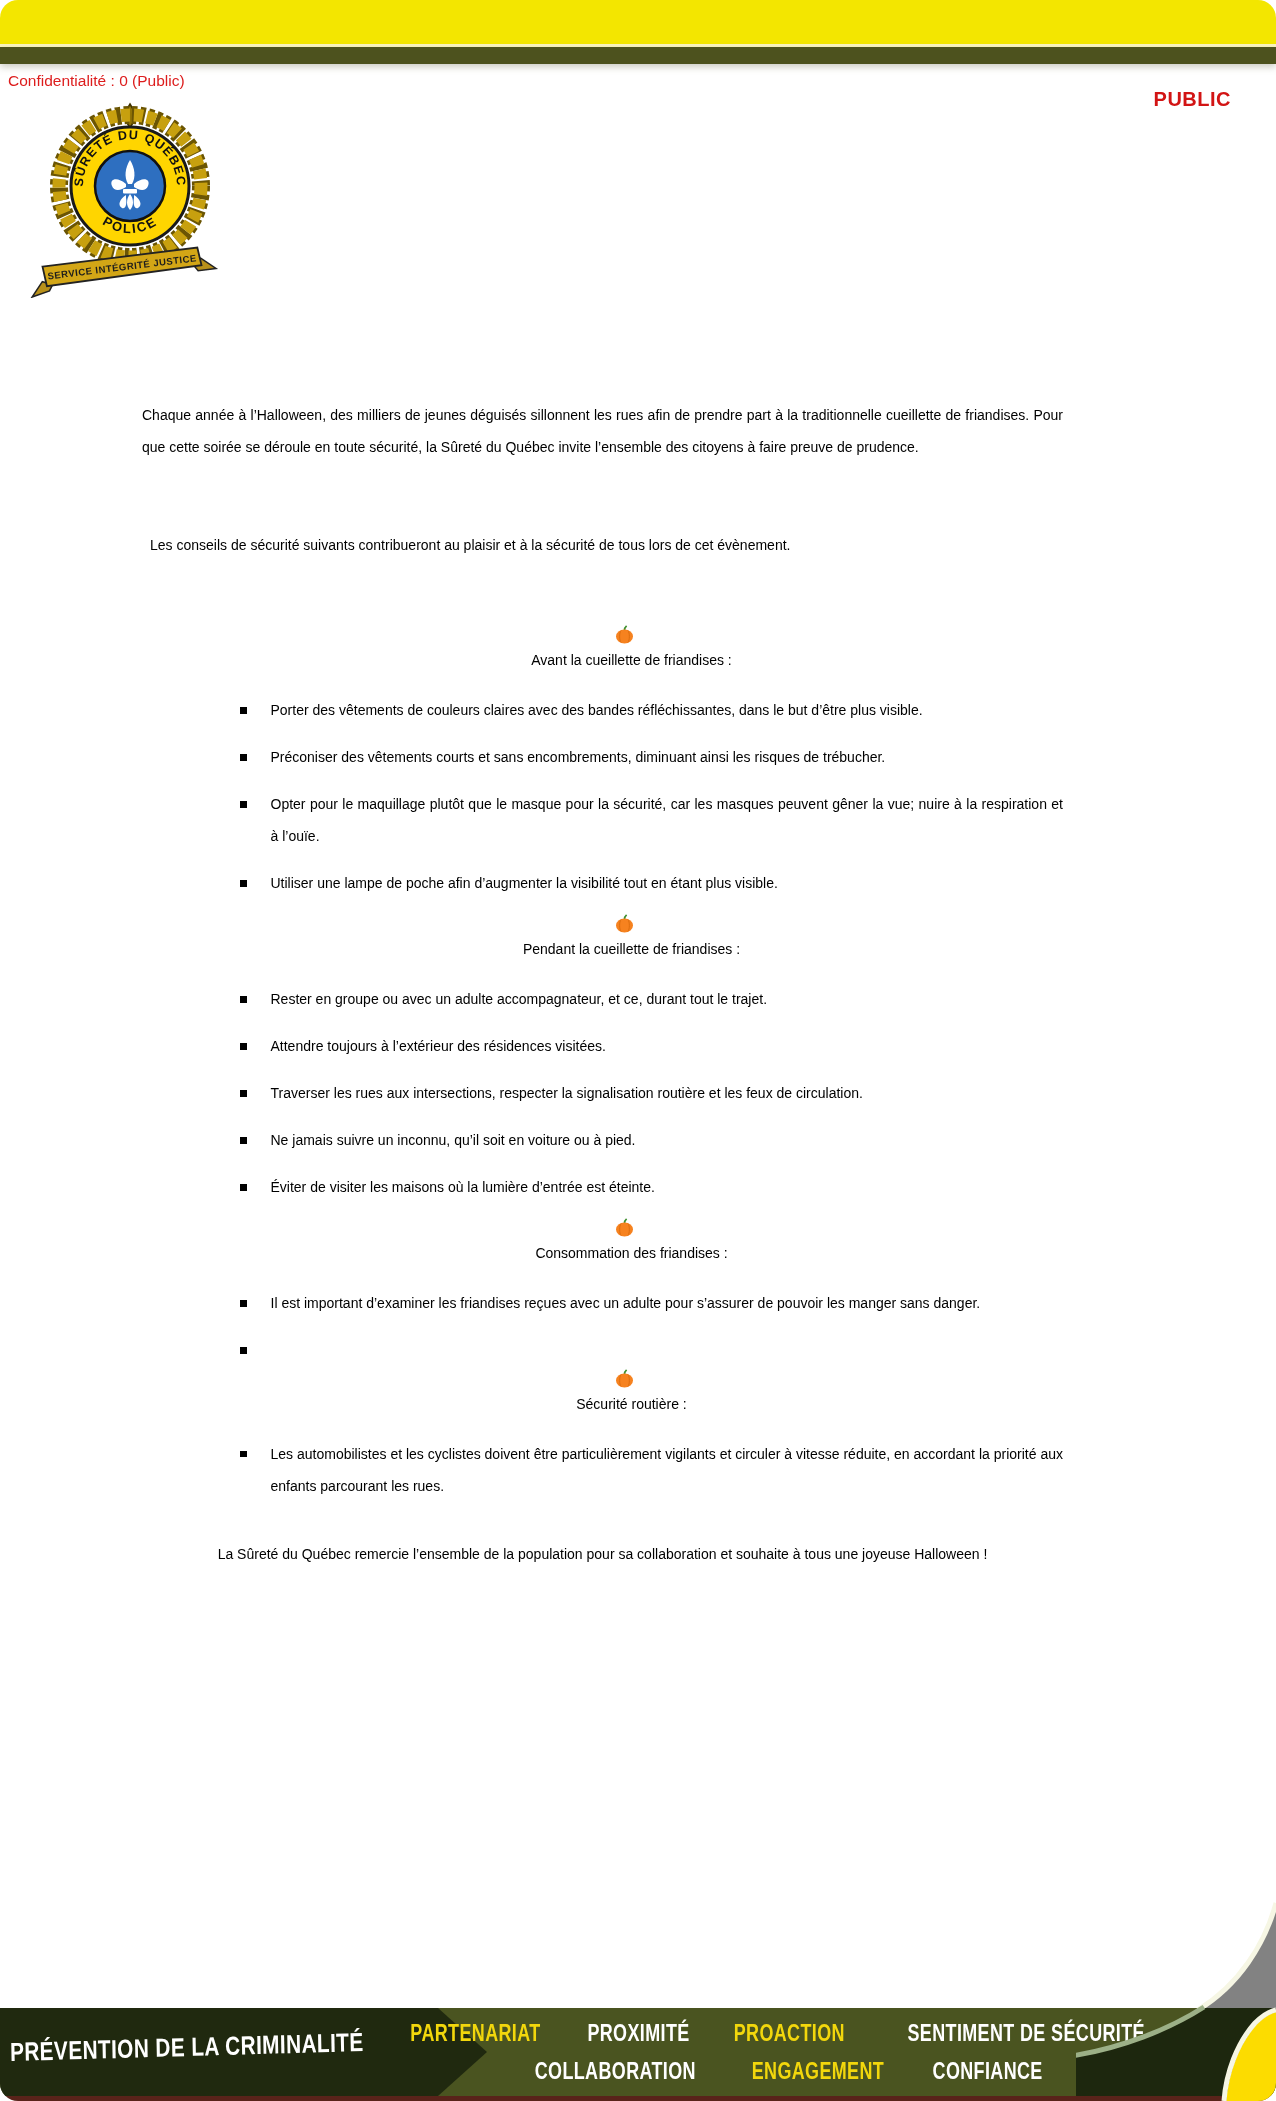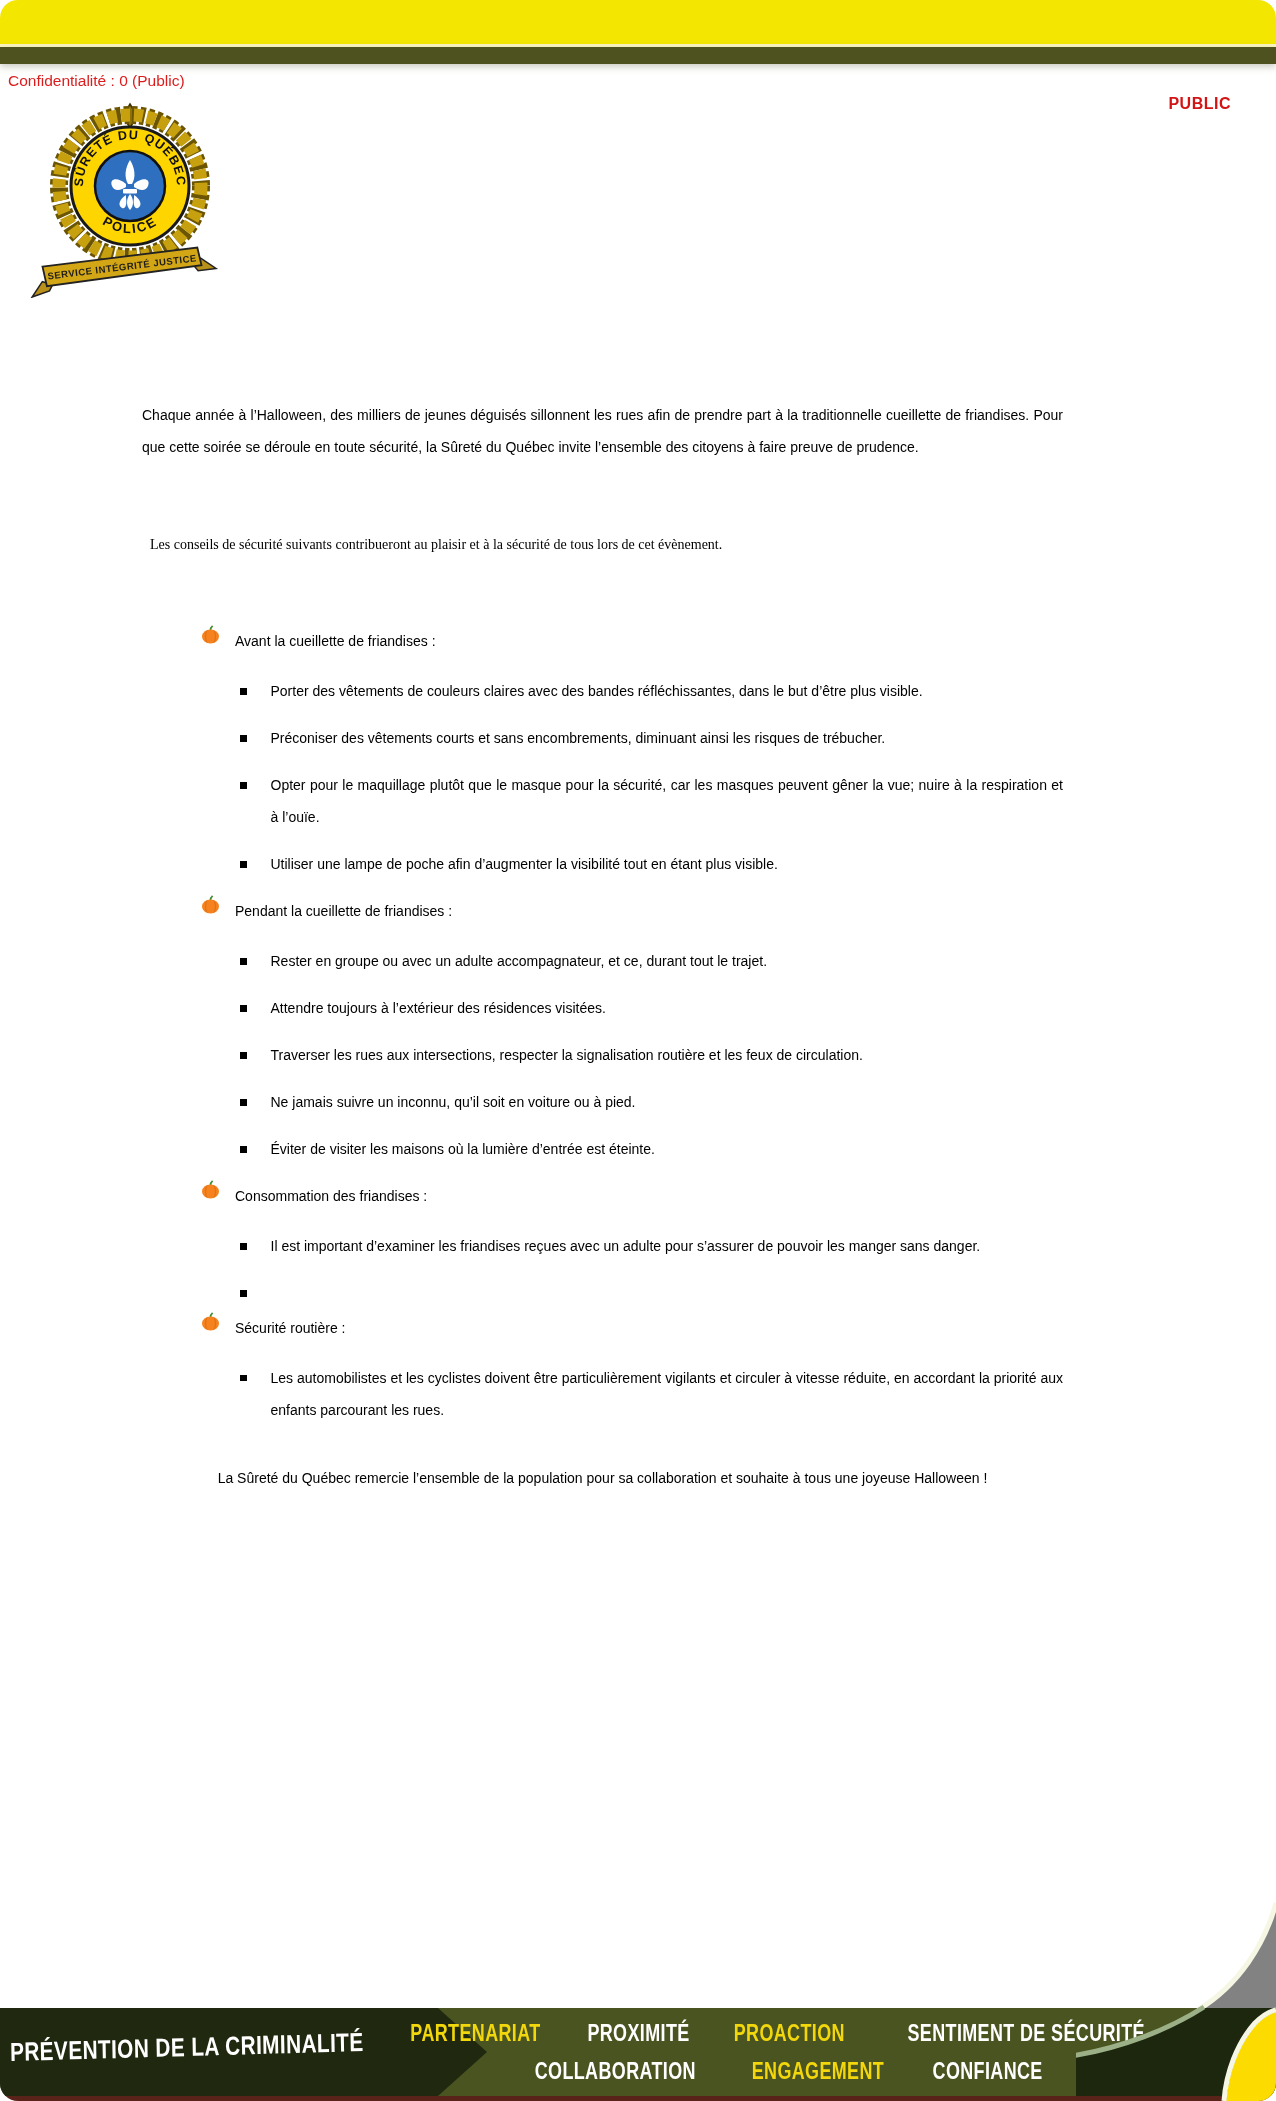--- a/index.html
+++ b/index.html
@@ -8,38 +8,38 @@
     font-family:"Liberation Sans","DejaVu Sans",sans-serif; overflow:hidden;border-radius:18px;
   }
 
   
   .bar-yellow { position:absolute; left:0; top:0; width:1276px; height:44px; background:#f3e600; }
   .bar-gap    { position:absolute; left:0; top:44px; width:1276px; height:3px; background:#fbf6c0; }
   .bar-olive  { position:absolute; left:0; top:47px; width:1276px; height:17px; background:#4d521e;
                 box-shadow:0 3px 7px rgba(110,110,80,.35); }
 
   .confidentiality { position:absolute; left:8px; top:72px; color:#dd1d1d; font-size:15.5px; }
-  .public { position:absolute; right:45px; top:95px; color:#d21414; font-size:16px; font-weight:bold; letter-spacing:.5px; }
+  .public { position:absolute; right:45px; top:88px; color:#d21414; font-size:20px; font-weight:bold; letter-spacing:.5px; }
 
   
   .title { position:absolute; left:342px; top:190px; margin:0; color:#3a431d;
            font-size:26.5px; font-weight:bold; letter-spacing:.4px; white-space:nowrap; }
   .tsep { display:inline-block; width:2.5px; height:30px; background:#3a431d; margin:0 10px; vertical-align:-6px; }
 
   
   .logo { position:absolute; left:25px; top:98px; }
 
   
   .content { position:absolute; left:142px; top:399px; width:921px;
              font-size:14px; line-height:32px; color:#000; }
   .content p { margin:0; }
   .p1 { text-align:justify; }
-  .p2 { text-align:justify; margin:66px 0 0 8px !important;font-family:Liberation Serif, serif; }
+  .p2 { text-align:justify; margin:66px 0 0 8px !important; }
   #sections { margin-top:64px; }
-  .sec-head { display:flex; padding-left:58px; margin-bottom:18px; }
+  .sec-head { display:flex; align-items:center; padding-left:58px; margin-bottom:18px;flex-direction:column; }
   .pumpkin { flex:0 0 auto; margin-right:14px; }
   .sec-title { white-space:nowrap; }
   .sub-item { display:flex; padding-left:98px; margin-bottom:15px; }
   .sq { flex:0 0 auto; width:6.5px; height:6.5px; background:#000; margin-top:13px; }
   .sub-text { margin-left:24px; flex:1; text-align:justify; }
   .closing { text-align:center; margin-top:36px !important; }
 
   
   .footer-band { position:absolute; left:0; top:2008px; width:1276px; height:88px; background:#4a5420; }
   .maroon { position:absolute; left:0; top:2096px; width:1276px; height:5px; background:#59231a; }

